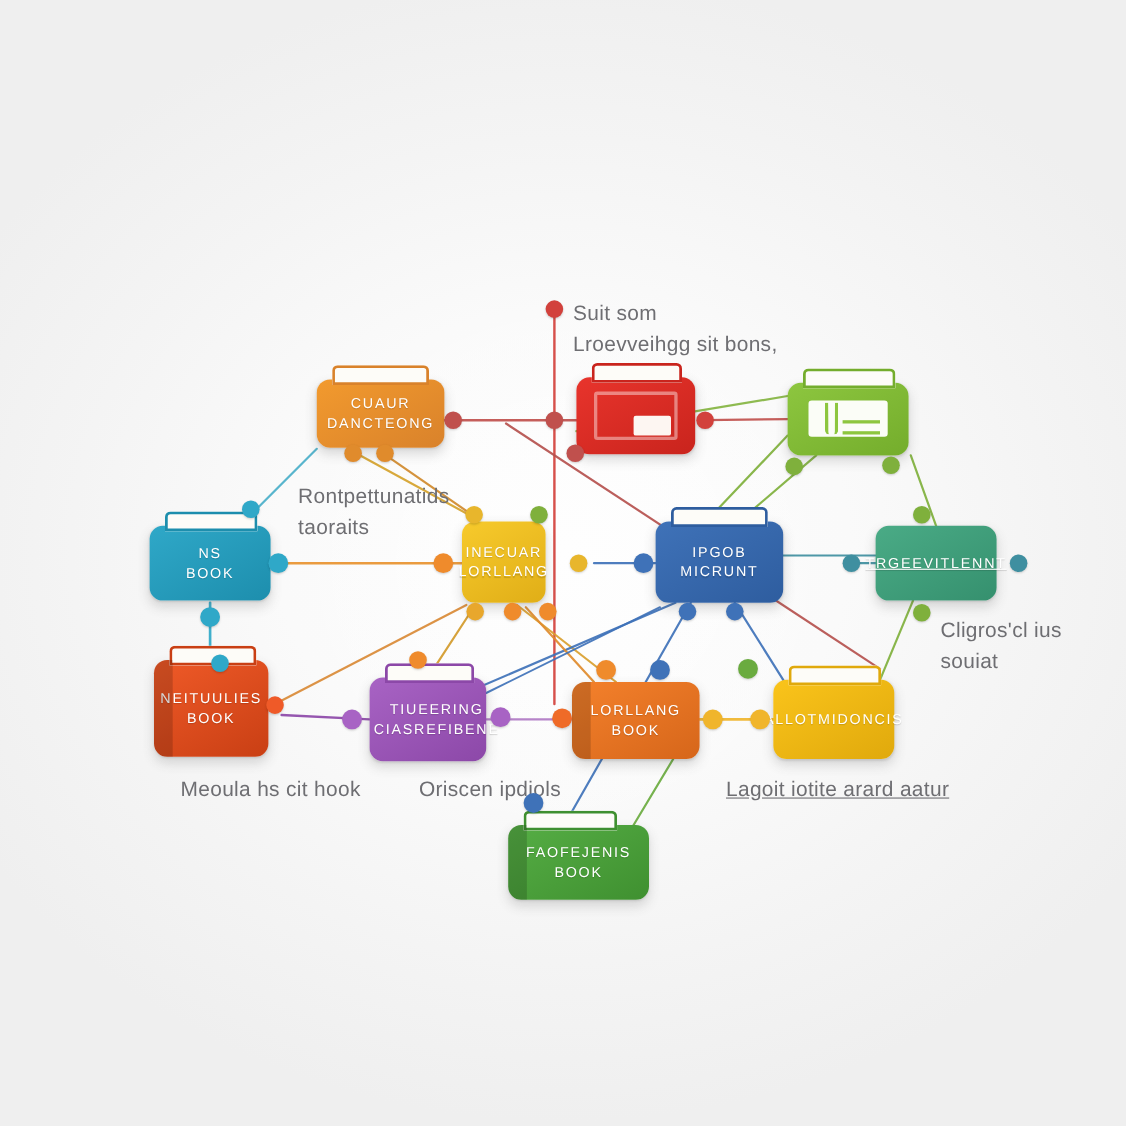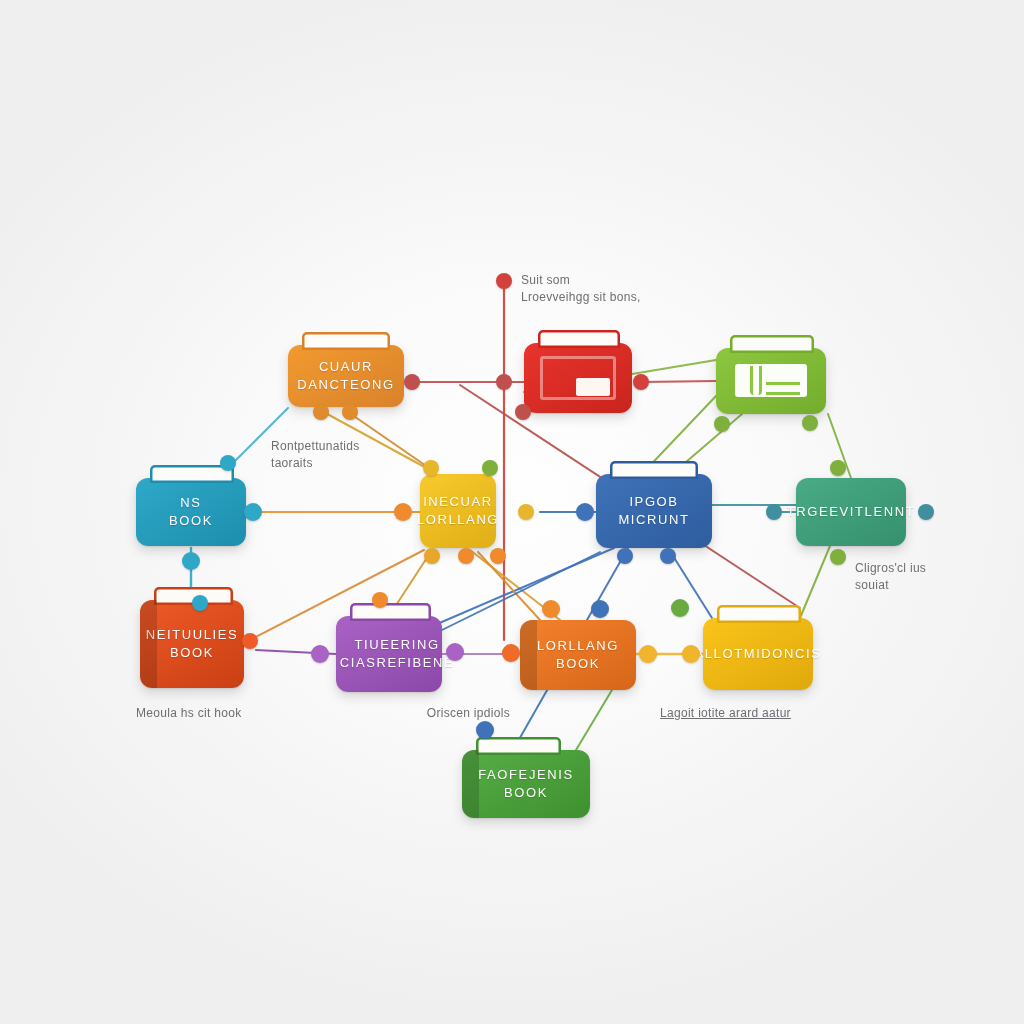--- a/index.html
+++ b/index.html
@@ -95,21 +95,21 @@
     border-radius: 50%;
     transform: translate(-50%, -50%);
     box-shadow: 0 1px 2px rgba(0,0,0,0.18);
     z-index: 5;
   }
 
   
   .caption {
     position: absolute;
     color: #6e6e72;
-    font-size: 12px;
+    font-size: 19px;
     line-height: 1.45;
     white-space: pre-line;
     letter-spacing: 0.3px;
     z-index: 3;
   }
 
   
   .icon-art {
     position: relative;
     width: 100%;
@@ -222,21 +222,21 @@
       </div>
       <div class="node" style="left: 420px; top: 474px; width: 76px; height: 74px; background: linear-gradient(150deg, rgb(247, 202, 44) 0%, rgb(224, 174, 23) 100%); color: rgb(224, 174, 23);">
         <span class="label" style="color:#ffffff;">INECUAR
 LORLLANG</span>
       </div>
       <div class="node" style="left: 596px; top: 474px; width: 116px; height: 74px; background: linear-gradient(150deg, rgb(63, 114, 184) 0%, rgb(46, 93, 159) 100%); color: rgb(46, 93, 159);">
         <span class="spine" style="width:88px;"></span>
         <span class="label" style="color:#ffffff;">IPGOB  MICRUNT</span>
       </div>
       <div class="node" style="left: 796px; top: 478px; width: 110px; height: 68px; background: linear-gradient(150deg, rgb(74, 171, 134) 0%, rgb(53, 144, 110) 100%); color: rgb(53, 144, 110);">
-        <span class="label" style="color:#ffffff;">TRGEEVITLENNT</span>
+        <span class="label" style="color:#ffffff;text-decoration:underline;">TRGEEVITLENNT</span>
       </div>
       <div class="node" style="left: 140px; top: 600px; width: 104px; height: 88px; background: linear-gradient(150deg, rgb(239, 90, 40) 0%, rgb(201, 63, 20) 100%); color: rgb(201, 63, 20);">
         <span class="spine" style="width:79px;"></span>
         <span class="cover"></span>
         <span class="label" style="color:#ffffff;">NEITUULIES
 BOOK</span>
       </div>
       <div class="node" style="left: 336px; top: 616px; width: 106px; height: 76px; background: linear-gradient(150deg, rgb(168, 99, 196) 0%, rgb(140, 72, 168) 100%); color: rgb(140, 72, 168); padding-left: 24px;">
         <span class="spine" style="width:81px;"></span>
         <span class="label" style="color:#ffffff;">TIUEERING
@@ -258,18 +258,18 @@
 BOOK</span>
       </div>
     </div>
   <div id="caption-layer">
       <div class="caption" style="left: 521px; top: 272px; width: 230px; text-align: left;">Suit som
 Lroevveihgg sit bons,</div>
       <div class="caption" style="left: 271px; top: 438px; width: 210px; text-align: left;">Rontpettunatids
 taoraits</div>
       <div class="caption" style="left: 855px; top: 560px; width: 160px; text-align: left;">Cligros'cl ius
 souiat</div>
-      <div class="caption" style="left: 136px; top: 705px; width: 220px; text-align: left;">Meoula hs cit hook</div>
+      <div class="caption" style="left: 136px; top: 705px; width: 220px; text-align: center;">Meoula hs cit hook</div>
       <div class="caption" style="left: 320px; top: 705px; width: 190px; text-align: right;">Oriscen ipdiols</div>
       <div class="caption" style="left: 660px; top: 705px; width: 260px; text-align: left; text-decoration: underline;">Lagoit iotite arard aatur</div>
     </div>
 
 </div>
 
 </body></html>

